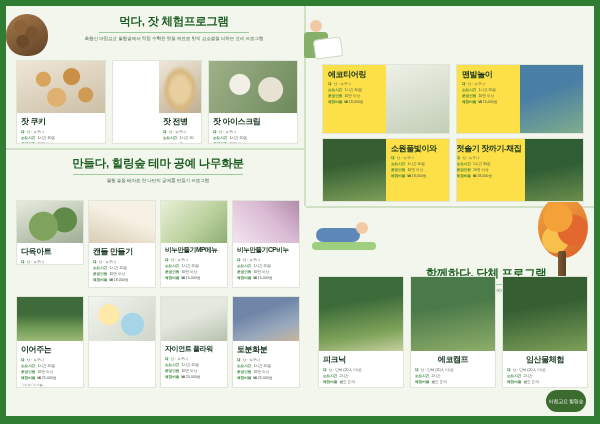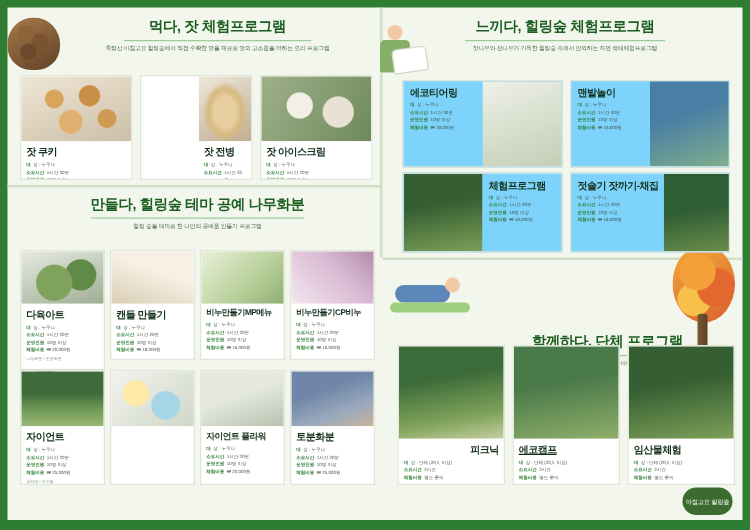--- a/index.html
+++ b/index.html
@@ -106,25 +106,26 @@
   .spec .note {
     color: #8a9a8a;
     font-size: 3.2px;
     margin-top: 1px;
     line-height: 1.4;
   }
 
   
   .card-h {
     position: absolute;
-    background: #7dd3fc;
+    background: #fde047;
     border: 1px solid #dfe6d7;
     box-sizing: border-box;
     display: flex;
     overflow: hidden;
+    justify-content: center;
   }
   .card-h .info {
     flex: 1 1 auto;
     padding: 4px 4px 3px 5px;
   }
   .card-h .photo {
     flex: 0 0 50%;
     position: relative;
     overflow: hidden;
   }
@@ -339,25 +340,20 @@
           </div>
         <div class="row">
             <span class="k">운영인원</span>
             <span class="v">10명 이상</span>
           </div>
 
       </div>
     </div>
   </div>
 
-  <div class="sec-head" style="left:318px; top:14px; width:268px;">
-    <div class="sec-title">느끼다, 힐링숲 체험프로그램</div>
-    <div class="sec-rule" style="width:160px;"></div>
-    <div class="sec-sub">잣나무와 잔나무가 가득한 힐링숲 속에서 만끽하는 자연 생태체험프로그램</div>
-  </div>
 
   <div class="person" style="left:296px; top:16px; width:46px; height:62px;">
     <div class="p-head" style="left:14px; top:4px; width:12px; height:12px; background:#f1c9a5;"></div>
     <div class="p-body" style="left:8px; top:16px; width:24px; height:26px; background:#86b06a;"></div>
     <div class="p-body" style="left:18px; top:22px; width:26px; height:18px; background:#ffffff; border:1px solid #cfd8c8; transform:rotate(-8deg);"></div>
   </div>
 
   <div class="card-h" style="left:322px; top:64px; width:128px; height:70px;">
     <div class="info">
       <div class="card-title">에코티어링</div>
@@ -407,21 +403,21 @@
           </div>
       </div>
     </div>
     <div class="photo">
         <div class="ph ph-foot"></div>
       </div>
   </div>
 
   <div class="card-h" style="left:322px; top:138px; width:128px; height:64px; flex-direction:row-reverse;">
     <div class="info">
-      <div class="card-title">체험프로그램</div>
+      <div class="card-title">소원풀빛이와</div>
       <div class="spec">
         <div class="row">
             <span class="k">대</span>
             <span class="v">상 : 누구나</span>
           </div>
         <div class="row">
             <span class="k">소요시간</span>
             <span class="v">1시간 30분</span>
           </div>
         <div class="row">
@@ -465,21 +461,21 @@
         <div class="ph ph-pine"></div>
       </div>
   </div>
 
   <div class="sec-head" style="left:16px; top:156px; width:284px;">
     <div class="sec-title">만들다, 힐링숲 테마 공예 나무화분</div>
     <div class="sec-rule" style="width:170px;"></div>
     <div class="sec-sub">힐링 숲을 테마로 한 나만의 공예품 만들기 프로그램</div>
   </div>
 
-  <div class="card" style="left:16px; top:200px; width:68px; height:96px;">
+  <div class="card" style="left:16px; top:200px; width:68px; height:65px;">
     <div class="card-photo" style="height:42px;">
         <div class="ph ph-terra"></div>
       </div>
     <div class="card-body">
       <div class="card-title">다육아트</div>
       <div class="spec">
         <div class="row">
             <span class="k">대</span>
             <span class="v">상 : 누구나</span>
           </div>
@@ -579,21 +575,21 @@
           </div>
       </div>
     </div>
   </div>
 
   <div class="card" style="left:16px; top:296px; width:68px; height:92px;">
     <div class="card-photo" style="height:44px;">
         <div class="ph ph-forest"></div>
       </div>
     <div class="card-body">
-      <div class="card-title">자이언트</div>
+      <div class="card-title">이어주는</div>
       <div class="spec">
         <div class="row">
             <span class="k">대</span>
             <span class="v">상 : 누구나</span>
           </div>
         <div class="row">
             <span class="k">소요시간</span>
             <span class="v">1시간 20분</span>
           </div>
         <div class="row">
@@ -679,21 +675,21 @@
     <div class="sec-title">함께하다, 단체 프로그램</div>
     <div class="sec-rule" style="width:130px;"></div>
     <div class="sec-sub">피톤치드 가득한 자연과 우리의 마음을 이어주는 특별 단체 프로그램</div>
   </div>
 
   <div class="card" style="left:318px; top:276px; width:86px; height:112px;">
     <div class="card-photo" style="height:74px;">
         <div class="ph ph-picnic"></div>
       </div>
     <div class="card-body">
-      <div class="card-title" style="text-align:right;">피크닉</div>
+      <div class="card-title" style="text-align:left;">피크닉</div>
       <div class="spec">
         <div class="row">
             <span class="k">대</span>
             <span class="v">상 : 단체 (20人 이상)</span>
           </div>
         <div class="row">
             <span class="k">소요시간</span>
             <span class="v">2시간</span>
           </div>
         <div class="row">
@@ -702,21 +698,21 @@
           </div>
       </div>
     </div>
   </div>
 
   <div class="card" style="left:410px; top:276px; width:86px; height:112px;">
     <div class="card-photo" style="height:74px;">
         <div class="ph ph-ecocamp"></div>
       </div>
     <div class="card-body">
-      <div class="card-title" style="text-align:left;text-decoration:underline;">에코캠프</div>
+      <div class="card-title" style="text-align:center;">에코캠프</div>
       <div class="spec">
         <div class="row">
             <span class="k">대</span>
             <span class="v">상 : 단체 (20人 이상)</span>
           </div>
         <div class="row">
             <span class="k">소요시간</span>
             <span class="v">2시간</span>
           </div>
         <div class="row">
@@ -725,21 +721,21 @@
           </div>
       </div>
     </div>
   </div>
 
   <div class="card" style="left:502px; top:276px; width:86px; height:112px;">
     <div class="card-photo" style="height:74px;">
         <div class="ph ph-forest-exp"></div>
       </div>
     <div class="card-body">
-      <div class="card-title" style="text-align:left;">임산물체험</div>
+      <div class="card-title" style="text-align:center;">임산물체험</div>
       <div class="spec">
         <div class="row">
             <span class="k">대</span>
             <span class="v">상 : 단체 (20人 이상)</span>
           </div>
         <div class="row">
             <span class="k">소요시간</span>
             <span class="v">2시간</span>
           </div>
         <div class="row">

